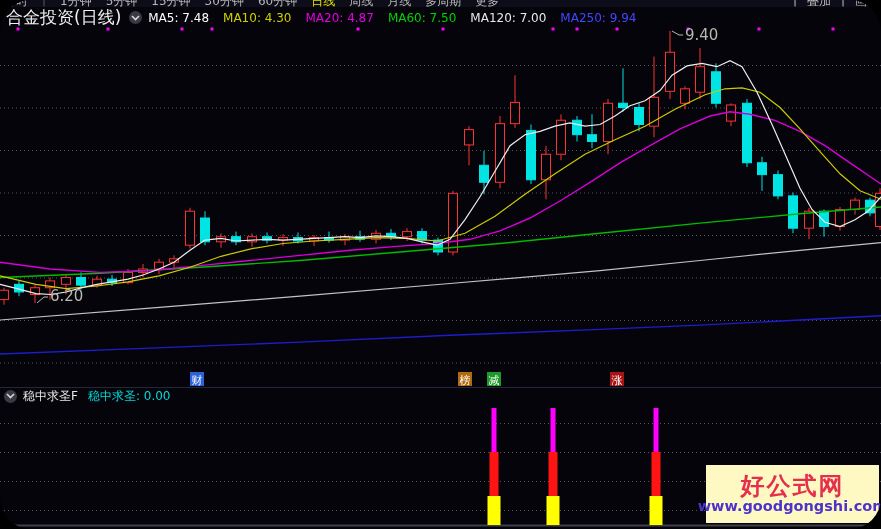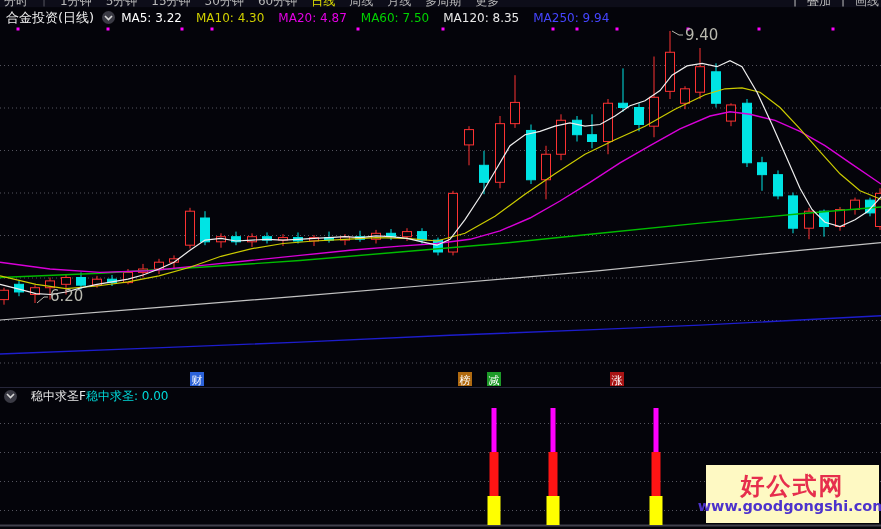--- a/index.html
+++ b/index.html
@@ -1,42 +1,42 @@
 <!DOCTYPE html>
 <html><head>
 <meta charset="utf-8">
 <style>
   html,body{margin:0;padding:0;background:#000;}
   *{box-sizing:border-box;}
   #app{position:relative;width:881px;height:529px;background:#04040a;overflow:hidden;
-       font-family:"DejaVu Sans","Liberation Sans",sans-serif;}
+       font-family:"DejaVu Sans","Liberation Sans",sans-serif;border-radius:31px;}
   
   .topbar{position:absolute;left:0;top:0;width:881px;height:8px;background:#0d0d19;
           overflow:hidden;border-bottom:1px solid #05050c;}
   .topbar-row{position:absolute;left:4px;top:-7px;display:flex;gap:14px;white-space:nowrap;
           font-size:12px;color:#b9b9b9;}
   .topbar-row .sep{color:#55555f;}
   .topbar-row .active{color:#e2e200;}
   .topbar-right{position:absolute;right:2px;top:-7px;display:flex;gap:10px;font-size:12px;color:#b9b9b9;}
   
   .header{position:absolute;left:0;top:8px;width:881px;height:19px;display:flex;align-items:center;
           font-size:12px;color:#e6e6e6;}
-  .title{margin-left:6px;font-size:13px;color:#f0f0f0;}
+  .title{margin-left:6px;font-size:17px;color:#f0f0f0;}
   .chev-circle{width:13px;height:13px;border-radius:50%;background:#3a3a44;display:inline-flex;
           align-items:center;justify-content:center;margin:0 6px 0 8px;flex:none;}
   .chev-circle svg{display:block;}
   .ma-labels{display:flex;gap:14px;white-space:nowrap;}
   
   #chart-svg{position:absolute;left:0;top:0;}
   
   .panel-header{position:absolute;left:0;top:387px;width:881px;height:17px;display:flex;
           align-items:center;font-size:12px;border-top:1px solid #26263a;background:#04040a;}
   .panel-header .chev-circle{margin:0 6px 0 4px;}
-  .panel-title{color:#e8e8e8;margin-left:8px;}
-  .panel-value{}
+  .panel-title{color:#e8e8e8;}
+  .panel-value{margin-left:10px;}
   
   .watermark{position:absolute;left:706px;top:465px;width:173px;height:58px;background:#fef9c3;
           display:flex;flex-direction:column;align-items:center;justify-content:center;line-height:1.05;}
   .wm-title{font-size:24px;font-weight:bold;letter-spacing:2px;}
   .wm-url{font-size:14.5px;font-weight:bold;}
 </style>
 </head>
 <body>
 
 <div id="app">
@@ -67,25 +67,25 @@
   <div class="header">
     <span class="title">合金投资(日线)</span>
     <span class="chev-circle">
       <span>
         <svg width="9" height="6" viewBox="0 0 9 6">
             <path d="M1 1l3.5 3.5L8 1" fill="none" stroke="#d6d6d6" stroke-width="1.6"></path>
           </svg>
       </span>
     </span>
     <span class="ma-labels">
-        <span style="color: rgb(255, 255, 255);">MA5: 3.22</span>
+        <span style="color: rgb(255, 255, 255);">MA5: 7.48</span>
         <span style="color: rgb(207, 207, 0);">MA10: 4.30</span>
         <span style="color: rgb(228, 0, 228);">MA20: 4.87</span>
         <span style="color: rgb(0, 210, 0); text-align: right;">MA60: 7.50</span>
-        <span style="color: rgb(232, 232, 232);">MA120: 8.35</span>
+        <span style="color: rgb(232, 232, 232);">MA120: 7.00</span>
         <span style="color: rgb(69, 69, 255);">MA250: 9.94</span>
       </span>
   </div>
 
   <svg id="chart-svg" width="881" height="529" viewBox="0 0 881 529">
       <line x1="0" x2="881" y1="65.50000000000003" y2="65.50000000000003" stroke="#54545e" stroke-width="1" stroke-dasharray="1 3"></line>
       <line x1="0" x2="881" y1="108.00000000000003" y2="108.00000000000003" stroke="#54545e" stroke-width="1" stroke-dasharray="1 3"></line>
       <line x1="0" x2="881" y1="150.50000000000003" y2="150.50000000000003" stroke="#54545e" stroke-width="1" stroke-dasharray="1 3"></line>
       <line x1="0" x2="881" y1="193.00000000000003" y2="193.00000000000003" stroke="#54545e" stroke-width="1" stroke-dasharray="1 3"></line>
       <line x1="0" x2="881" y1="235.50000000000003" y2="235.50000000000003" stroke="#54545e" stroke-width="1" stroke-dasharray="1 3"></line>

